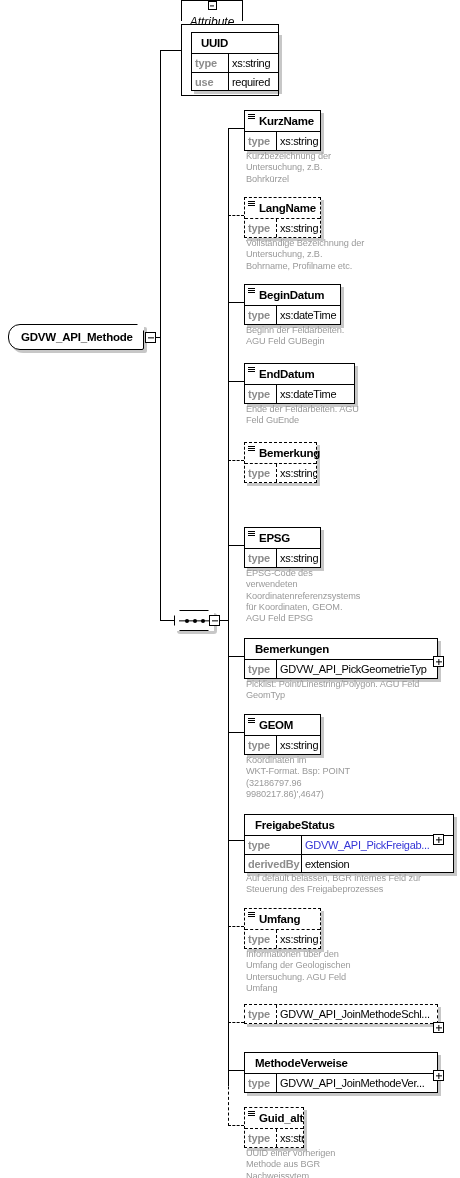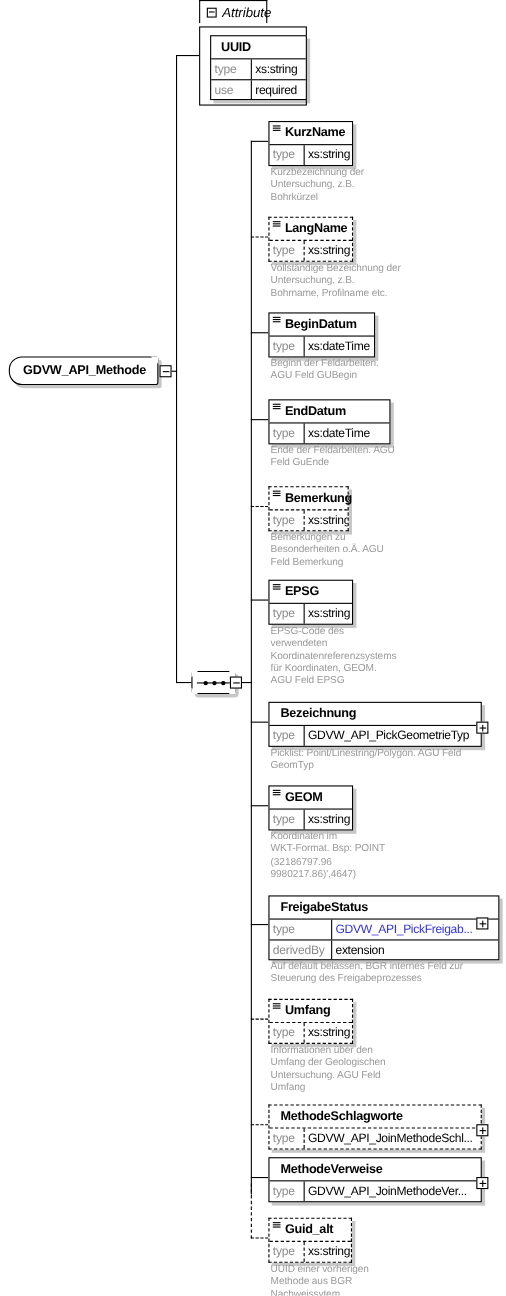--- a/index.html
+++ b/index.html
@@ -224,20 +224,21 @@
   .ebox .erow + .erow { border-top: 1px solid #000; }
   .ebox .ekey {
     box-sizing: border-box;
     display: flex;
     align-items: center;
     padding: 0 3px;
     color: #8c8c8c;
     border-right: 1px solid #000;
     flex: none;
     letter-spacing: -0.2px;
+    font-weight: bold;
   }
   .ebox.optional .ekey { border-right: 1px dashed #000; }
   .ebox .eval {
     box-sizing: border-box;
     display: flex;
     align-items: center;
     padding: 0 3px;
     color: #000;
     letter-spacing: -0.3px;
     white-space: nowrap;
@@ -287,21 +288,21 @@
   <div class="hline dashed" style="left:228px; top:1022px; width:16px;"></div>
   <div class="hline" style="left:228px; top:1070px; width:16px;"></div>
   <div class="hline dashed" style="left:228px; top:1125px; width:16px;"></div>
 
   <div class="root-node" style="left:8px; top:324px; width:136px;">
     <span class="clip-tr"></span>
     <span>GDVW_API_Methode</span>
   </div>
   <div class="toggle" style="left:145px; top:332px;"></div>
 
-  <div class="attr-group-tab" style="left:181px; top:0; width:62px;">
+  <div class="attr-group-tab" style="left:181px; top:0; width:62px;flex-direction:column;">
     <span class="minus-box"></span>
     <span>Attribute</span>
   </div>
   <div class="attr-group" style="left:181px; top:24px; width:98px; height:72px;"></div>
 
   <div class="ebox" style="left:191px; top:32px; width:88px;">
     <div class="ename nopad">UUID</div>
     <div class="erow">
       <div class="ekey" style="width:37px;">type</div>
       <div class="eval">xs:string</div>
@@ -401,23 +402,20 @@
           <i></i>
           <i></i>
         </span>
       <span>Bemerkung</span>
     </div>
     <div class="erow">
       <div class="ekey" style="width:32px;">type</div>
       <div class="eval">xs:string</div>
     </div>
   </div>
-  <div class="doc" style="left:246px; top:483px; width:130px;">Bemerkungen zu
-Besonderheiten o.Ä. AGU
-Feld Bemerkung</div>
 
   <div class="ebox" style="left:244px; top:527px; width:77px;">
     <div class="ename">
       <span class="simplemark">
           <i></i>
           <i></i>
           <i></i>
         </span>
       <span>EPSG</span>
     </div>
@@ -427,21 +425,21 @@
     </div>
   </div>
   <div class="doc" style="left:246px; top:568px; width:125px;">EPSG-Code des
 verwendeten
 Koordinatenreferenzsystems
 für Koordinaten, GEOM.
 AGU Feld EPSG</div>
 
   <div class="ebox" style="left:244px; top:638px; width:194px;">
     <div class="ename nopad" style="padding-left:10px;">
-      <span>Bezeichnung</span>
+      <span>Bemerkungen</span>
     </div>
     <div class="erow">
       <div class="ekey" style="width:32px;">type</div>
       <div class="eval">GDVW_API_PickGeometrieTyp</div>
     </div>
   </div>
   <div class="toggle plus" style="left:433px; top:656px;"></div>
   <div class="doc" style="left:246px; top:679px; width:200px;">Picklist: Point/Linestring/Polygon. AGU Feld
 GeomTyp</div>
 
@@ -494,42 +492,39 @@
       <div class="ekey" style="width:32px;">type</div>
       <div class="eval">xs:string</div>
     </div>
   </div>
   <div class="doc" style="left:246px; top:949px; width:130px;">Informationen über den
 Umfang der Geologischen
 Untersuchung. AGU Feld
 Umfang</div>
 
   <div class="ebox optional" style="left:244px; top:1004px; width:194px;">
-    <div class="ename nopad" style="padding-left:10px;">
-      <span>MethodeSchlagworte</span>
-    </div>
     <div class="erow">
       <div class="ekey" style="width:32px;">type</div>
       <div class="eval">GDVW_API_JoinMethodeSchl...</div>
     </div>
   </div>
   <div class="toggle plus" style="left:433px; top:1022px;"></div>
 
   <div class="ebox" style="left:244px; top:1052px; width:194px;">
     <div class="ename nopad" style="padding-left:10px;">
       <span>MethodeVerweise</span>
     </div>
     <div class="erow">
       <div class="ekey" style="width:32px;">type</div>
       <div class="eval">GDVW_API_JoinMethodeVer...</div>
     </div>
   </div>
   <div class="toggle plus" style="left:433px; top:1070px;"></div>
 
-  <div class="ebox optional" style="left:244px; top:1107px; width:76px;">
+  <div class="ebox optional" style="left:244px; top:1107px; width:60px;">
     <div class="ename">
       <span class="simplemark">
           <i></i>
           <i></i>
           <i></i>
         </span>
       <span>Guid_alt</span>
     </div>
     <div class="erow">
       <div class="ekey" style="width:32px;">type</div>

